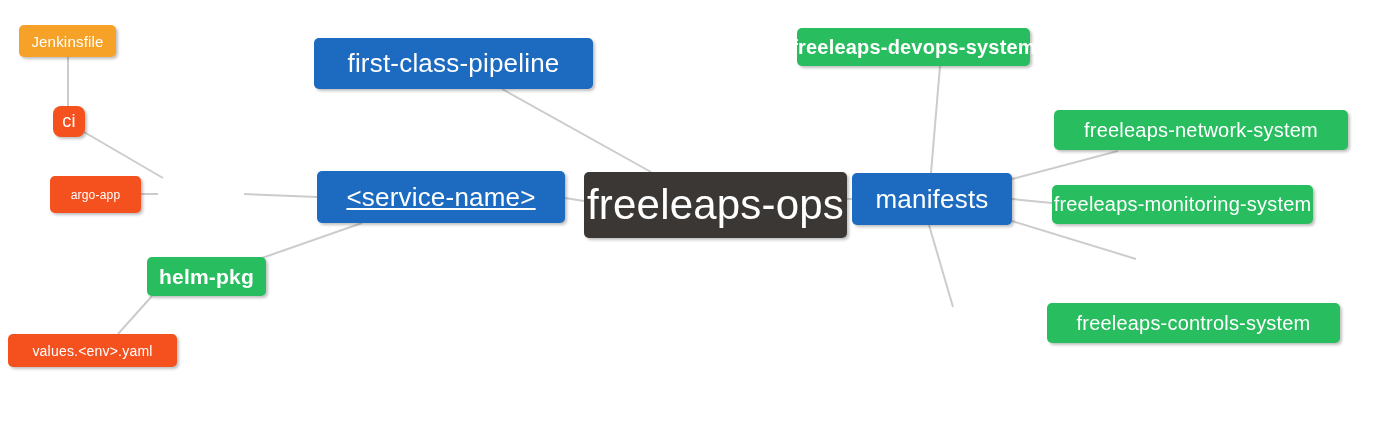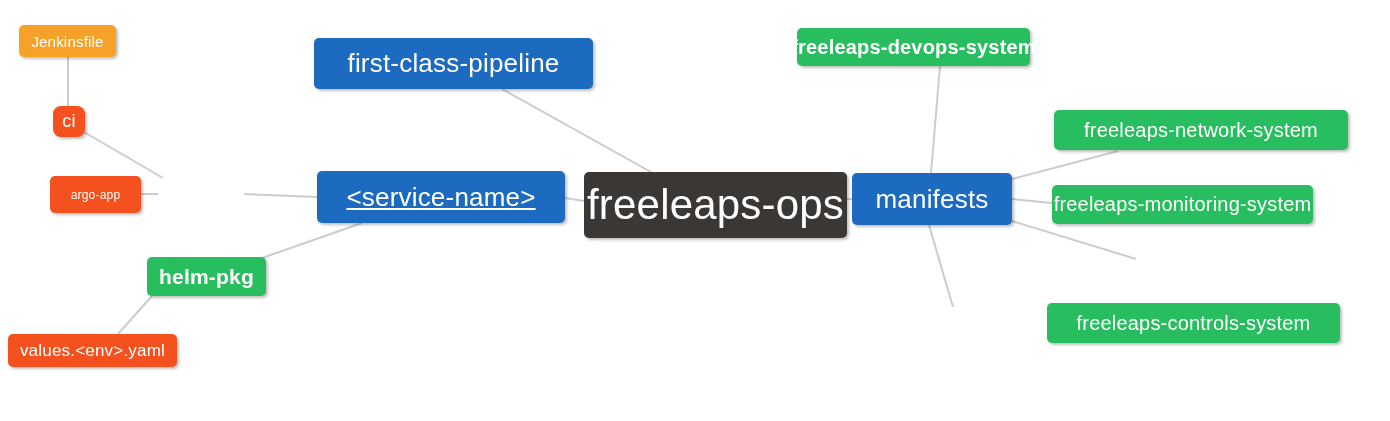--- a/index.html
+++ b/index.html
@@ -39,21 +39,21 @@
   .c-green{background:var(--green);}
   .c-red{background:var(--red);}
   .c-orange{background:var(--orange);}
   .c-dark{background:var(--dark);}
 
   #n-jenkinsfile{left:19px;top:25px;width:97px;height:32px;font-size:15px;}
   #n-ci{left:53px;top:106px;width:32px;height:31px;font-size:18px;border-radius:8px;}
   #n-argo{left:31px;top:176px;width:91px;height:37px;font-size:12px;margin-left:19px;}
   #n-env{left:158px;top:175px;width:86px;height:38px;font-size:21px;}
   #n-helm{left:147px;top:257px;width:119px;height:39px;font-size:21px;font-weight:bold;}
-  #n-values{left:8px;top:334px;width:169px;height:33px;font-size:17px;}
+  #n-values{left:8px;top:334px;width:169px;height:33px;font-size:14px;}
   #n-pipeline{left:314px;top:38px;width:279px;height:51px;font-size:26px;}
   #n-service{left:317px;top:171px;width:248px;height:52px;font-size:26px;text-decoration:underline;}
   #n-ops{left:584px;top:172px;width:263px;height:66px;font-size:42px;}
   #n-manifests{left:852px;top:173px;width:160px;height:52px;font-size:26px;}
   #n-devops{left:797px;top:28px;width:233px;height:38px;font-size:20px;font-weight:bold;}
   #n-network{left:1054px;top:110px;width:294px;height:40px;font-size:20px;}
   #n-monitoring{left:1052px;top:185px;width:261px;height:39px;font-size:20px;}
   #n-controls{left:1047px;top:259px;width:293px;height:40px;font-size:20px;margin-top:44px;}
   #n-storage{left:814px;top:307px;width:291px;height:39px;font-size:20px;}
 </style>

